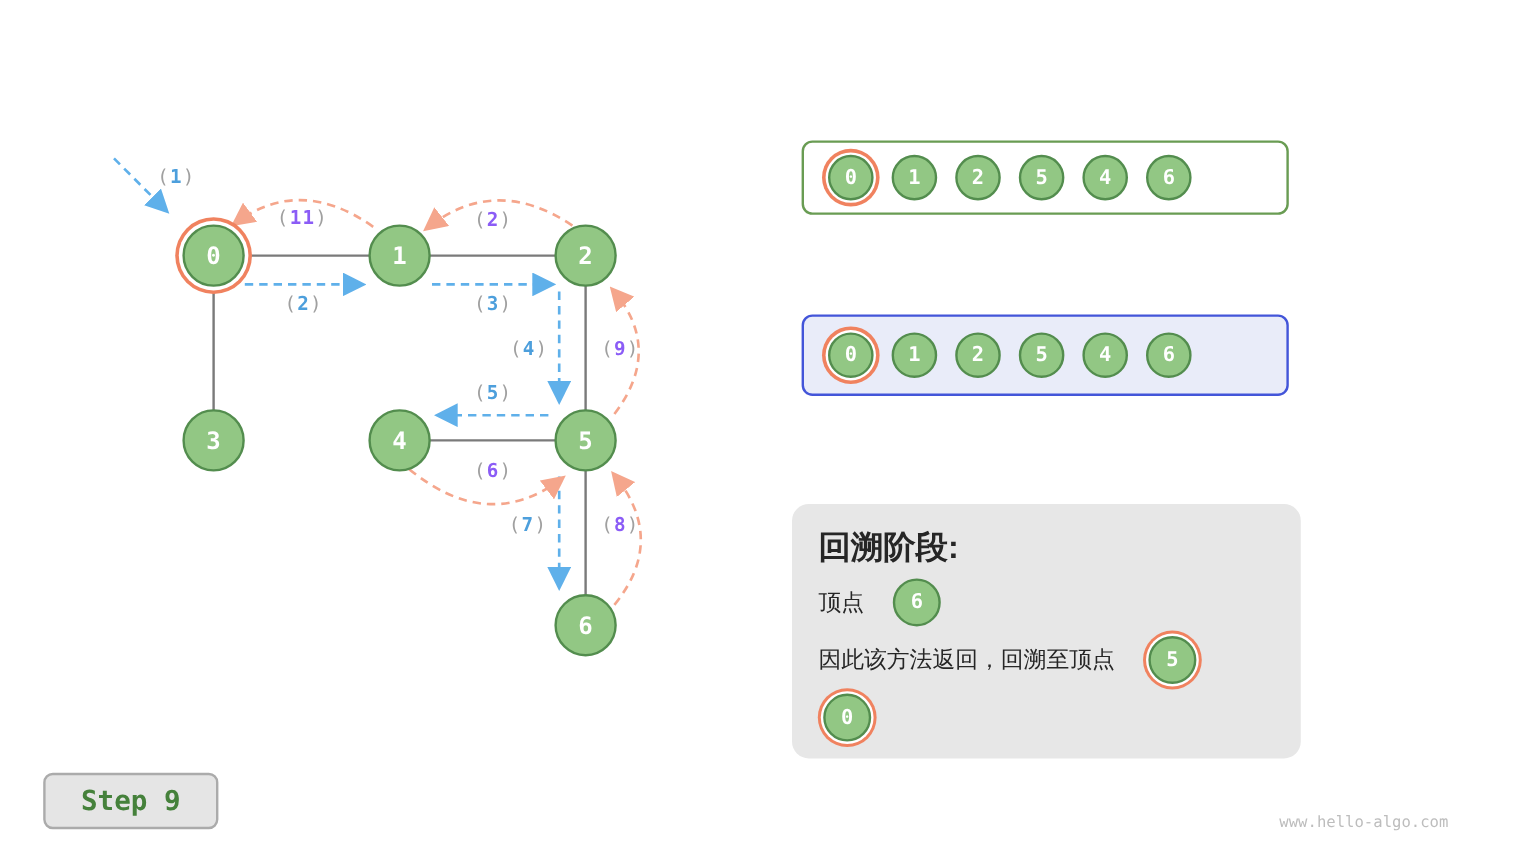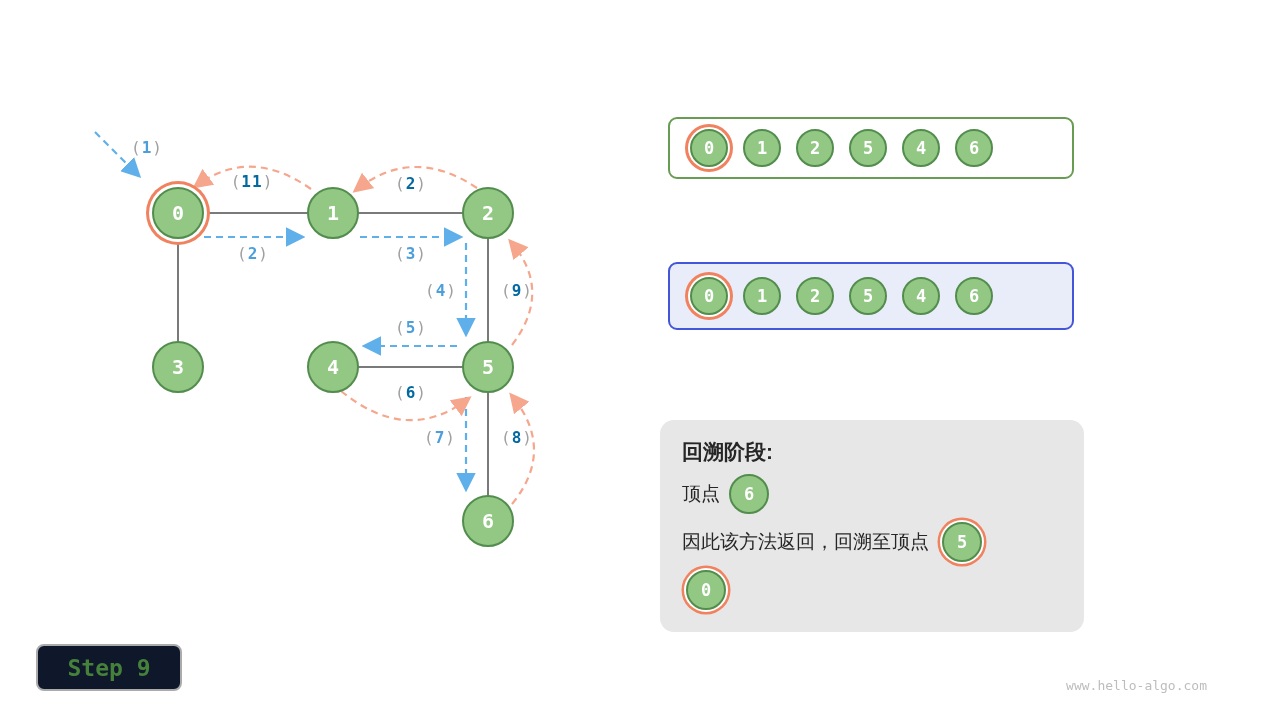--- a/index.html
+++ b/index.html
@@ -22,21 +22,21 @@
     font:700 20px "DejaVu Sans Mono",monospace;
     transform:translate(-50%,-50%);
   }
   .node.hl{box-shadow:0 0 0 3px #fff,0 0 0 6px var(--highlight-ring,#F0825F);}
   .alabel{
     position:absolute;transform:translate(-50%,-50%);
     font:700 16px "DejaVu Sans Mono",monospace;letter-spacing:1px;white-space:nowrap;
   }
   .alabel .p{color:#A0A0A0;font-weight:400;}
   .alabel.blue .n{color:#4D9FDC;}
-  .alabel.orange .n{color:#0369a1;}
+  .alabel.orange .n{color:#8b5cf6;}
 
   
   .seq-title{position:absolute;font:700 21px "DejaVu Sans Mono","DejaVu Sans",monospace;}
   .seq-title.green{color:var(--res-title,#55813B);}
   .seq-title.blue{color:var(--visited-title,#2B3BD4);}
   .seq-box{
     position:absolute;display:flex;align-items:center;gap:15px;padding-left:20px;
     border-radius:9px;background:#fff;
   }
   .seq-box.res{left:668px;top:117px;width:406px;height:62px;border:2px solid var(--res-border,#699C53);}
@@ -48,34 +48,34 @@
     font:700 17px "DejaVu Sans Mono",monospace;
   }
   .chip.hl{box-shadow:0 0 0 2px #fff,0 0 0 5px var(--highlight-ring,#F0825F);}
 
   
   .panel{
     position:absolute;left:660px;top:420px;width:424px;height:212px;
     background:var(--panel-bg,#E7E7E7);border-radius:14px;padding:18px 22px;
     color:#262626;
   }
-  .panel-title{font-size:21px;font-weight:700;margin-bottom:4px;}
-  .prow{display:flex;align-items:center;gap:9px;margin-top:8px;font-size:19px;white-space:nowrap;}
+  .panel-title{font-size:27px;font-weight:700;margin-bottom:4px;}
+  .prow{display:flex;align-items:center;gap:24px;margin-top:8px;font-size:19px;white-space:nowrap;}
   .tchip{
     width:40px;height:40px;border-radius:50%;flex:none;
     background:var(--node-fill,#92C784);border:2px solid var(--node-border,#538D4E);
     color:#fff;display:flex;align-items:center;justify-content:center;
     font:700 17px "DejaVu Sans Mono",monospace;
   }
   .tchip.hl{box-shadow:0 0 0 2px #fff,0 0 0 4.5px var(--highlight-ring,#F0825F);margin-left:4px;}
 
   
   .step-badge{
     position:absolute;left:36px;top:644px;width:146px;height:47px;
-    background:#0f172a;border:2px solid #ABABAB;border-radius:8px;
+    background:#e5e5e5;border:2px solid #ABABAB;border-radius:8px;
     display:flex;align-items:center;justify-content:center;
     font:700 23px "DejaVu Sans Mono",monospace;color:var(--step-text,#45813B);
   }
   .watermark{
     position:absolute;right:73px;top:678px;
     font:400 13px "DejaVu Sans Mono",monospace;color:#BDBDBD;
   }
 </style>
 </head>
 <body>

